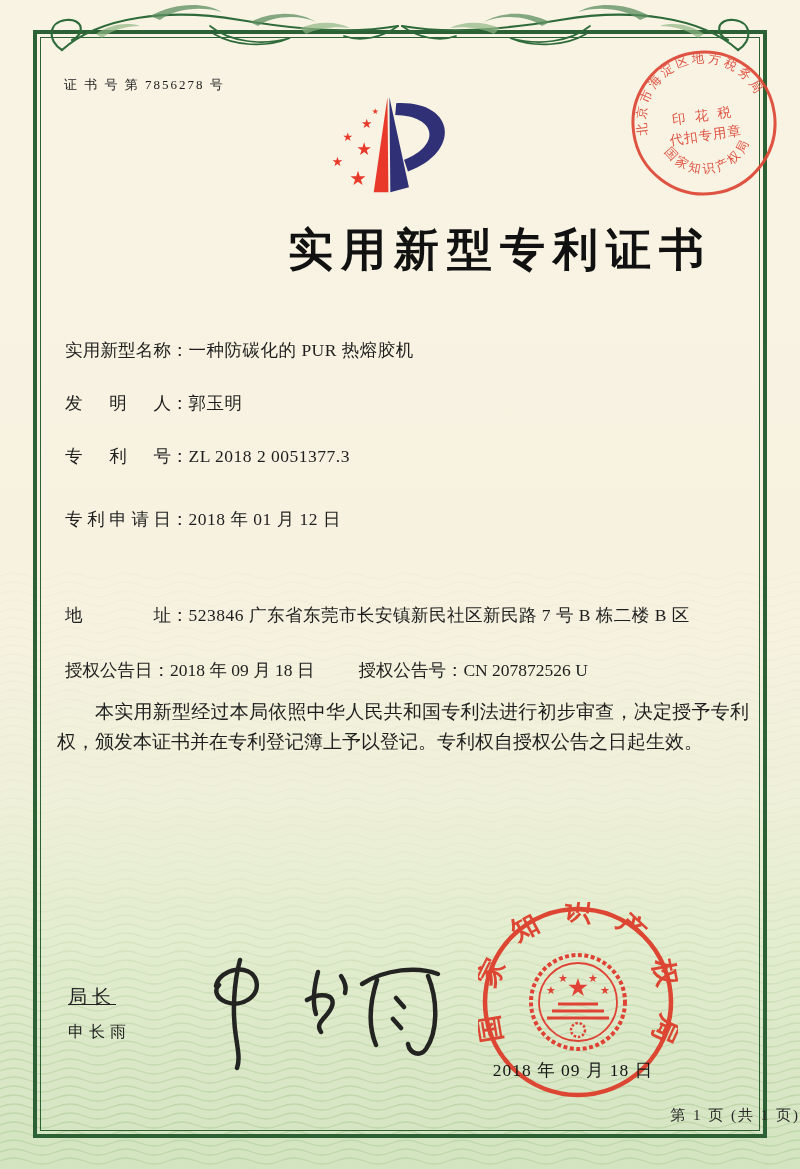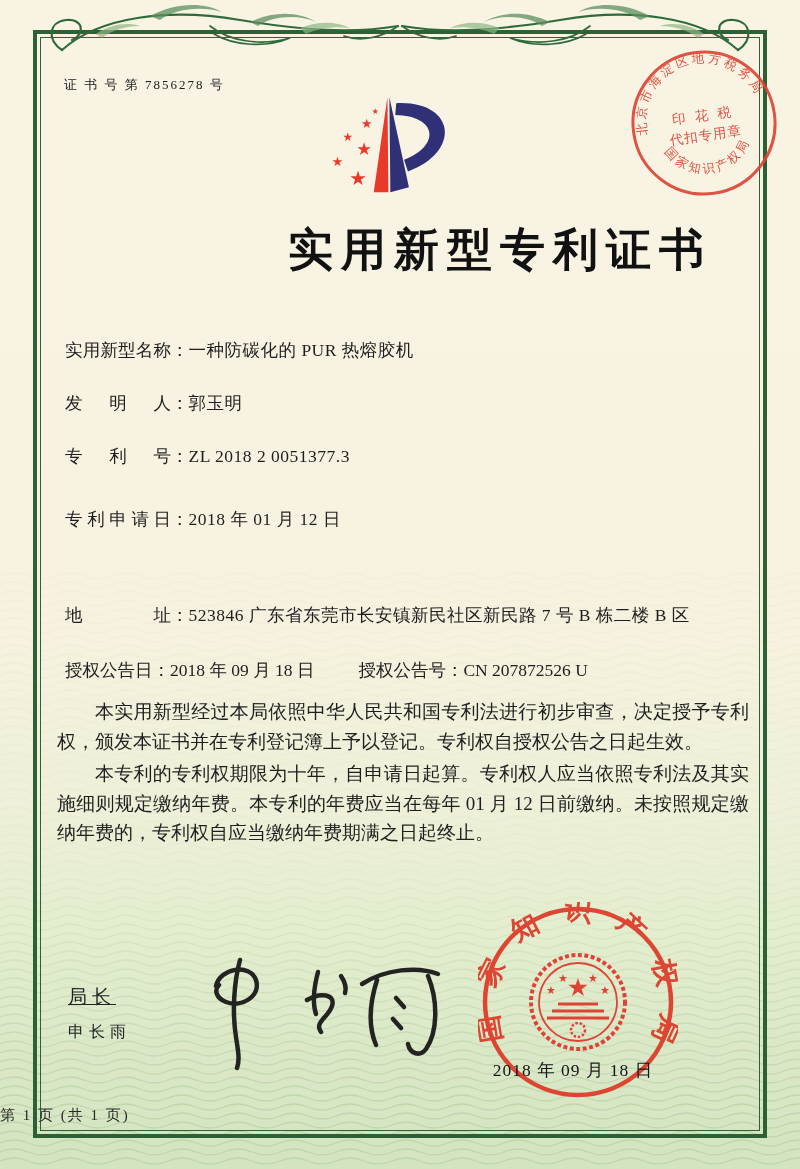--- a/index.html
+++ b/index.html
@@ -35,21 +35,21 @@
   .body-text p { text-indent:2em; margin-bottom:3px; }
 
   .issuer-title { position:absolute; left:68px; top:984px; font-size:19px; letter-spacing:5px; color:#222;text-decoration:underline; }
   .issuer-name  { position:absolute; left:68px; top:1022px; font-size:16px; letter-spacing:5px; color:#222; }
   .signature { position:absolute; left:180px; top:942px; width:270px; height:135px; }
 
   .office-seal { position:absolute; left:478px; top:902px; width:200px; height:200px; opacity:.93; }
   .seal-date { position:absolute; left:468px; top:1058px; width:210px; text-align:center;
     font-size:17.5px; letter-spacing:1px; color:#151515; }
 
-  .footer { position:absolute; left:0; top:1106px; width:800px; text-align:left;
+  .footer { position:absolute; left:0; top:1106px; width:800px; text-align:right;
     font-size:15px; letter-spacing:2px; color:#2a2a2a; }
 </style>
 </head>
 <body>
 
 <div class="page">
 
   <svg class="waves" id="waves-svg" viewBox="0 0 800 600" preserveAspectRatio="none">
     <defs>
       <path id="wavepath" d="M0 6 q14 -6 28 0 t28 0 t28 0 t28 0 t28 0 t28 0 t28 0 t28 0 t28 0 t28 0 t28 0 t28 0 t28 0 t28 0 t28 0 t28 0 t28 0 t28 0 t28 0 t28 0 t28 0 t28 0 t28 0 t28 0 t28 0 t28 0 t28 0 t28 0 t28 0" fill="none" stroke="#b7d2a2" stroke-width="1.3"></path>
@@ -196,21 +196,20 @@
       <div>
         <span>授权公告日</span><span>：</span><span>2018 年 09 月 18 日</span>
       </div>
       <div class="grant-right">
         <span>授权公告号</span><span>：</span><span>CN 207872526 U</span>
       </div>
     </div>
 
     <div class="body-text">
       <p>本实用新型经过本局依照中华人民共和国专利法进行初步审查，决定授予专利权，颁发本证书并在专利登记簿上予以登记。专利权自授权公告之日起生效。</p>
-      <p>本专利的专利权期限为十年，自申请日起算。专利权人应当依照专利法及其实施细则规定缴纳年费。本专利的年费应当在每年 01 月 12 日前缴纳。未按照规定缴纳年费的，专利权自应当缴纳年费期满之日起终止。</p>
     </div>
 
     <div class="issuer-title">局长</div>
     <div class="issuer-name">申长雨</div>
 
     <svg class="signature" viewBox="0 0 270 135">
       <g fill="none" stroke="#141414" stroke-width="4.5" stroke-linecap="round" opacity="0.92">
         <path d="M60,18 C54,40 52,70 56,95 C58,108 60,118 57,126"></path>
         <path d="M36,44 C40,26 70,21 76,38 C81,54 62,66 46,60 C36,56 34,48 39,43"></path>
         <path d="M138,30 C134,45 132,60 136,72"></path>

